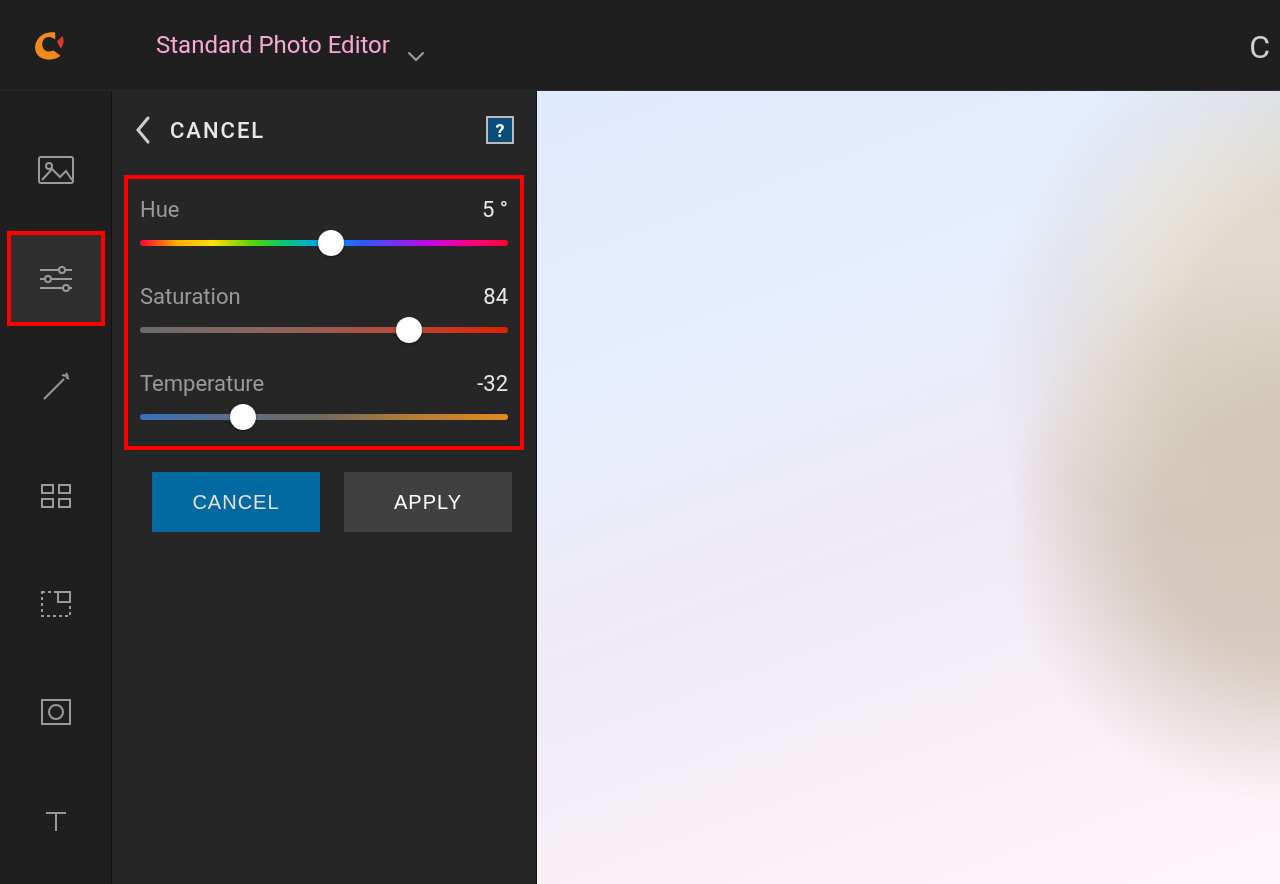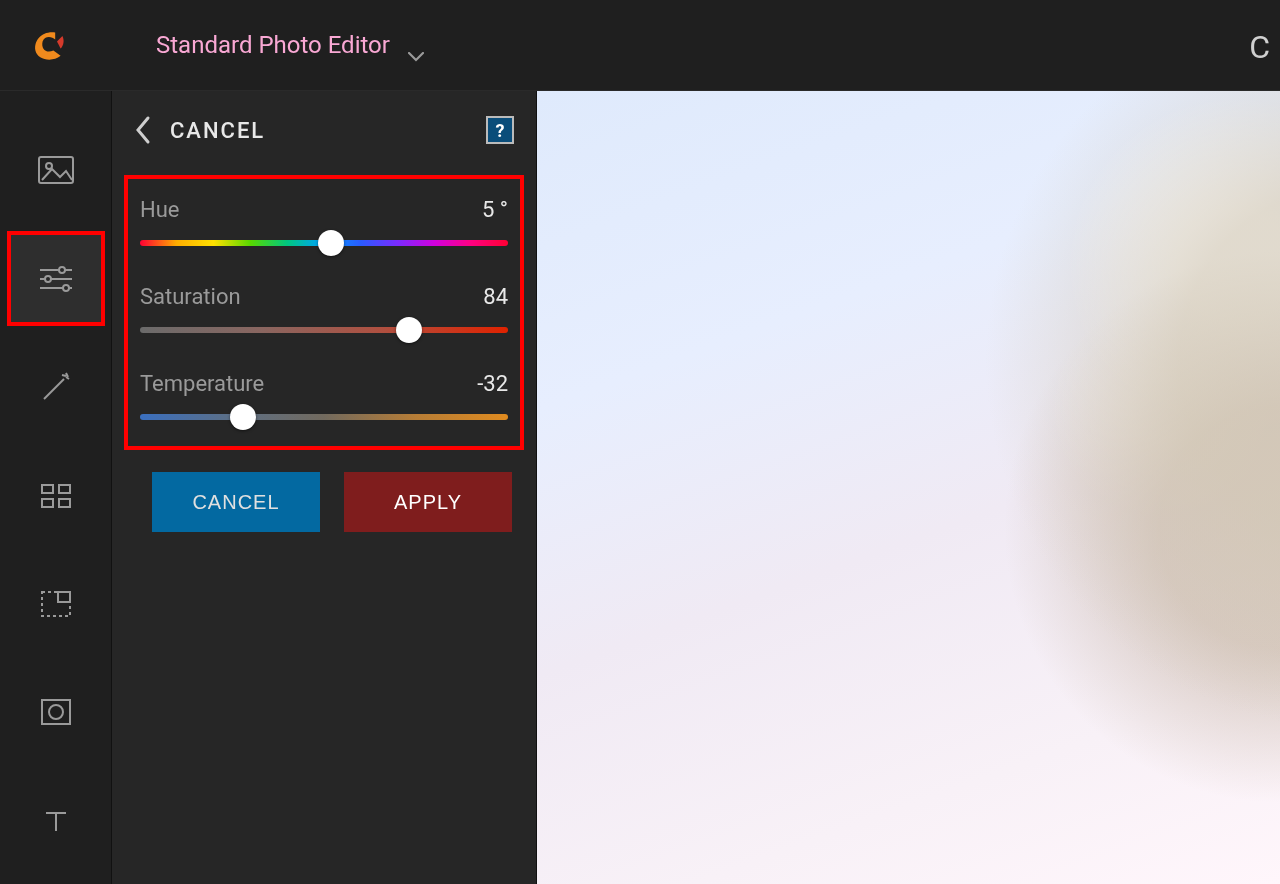--- a/index.html
+++ b/index.html
@@ -182,21 +182,21 @@
   .btn {
     flex: 1;
     height: 60px;
     border: none;
     font-size: 20px;
     font-weight: 500;
     letter-spacing: 1px;
     cursor: pointer;
   }
   .btn-cancel { background: #0369a1; color: #e0e0e0; margin-left: 16px; }
-  .btn-apply  { background: #7f1d1d; color: #fff; }
+  .btn-apply  { background: #404040; color: #fff; }
 
   
   .canvas {
     flex: 1;
     position: relative;
     overflow: hidden;
     background:
       radial-gradient(circle at 110% 34%, rgba(210,200,180,.65) 0 18%, transparent 38%),
       radial-gradient(circle at 100% 55%, rgba(190,170,150,.55) 0 14%, transparent 32%),
       radial-gradient(circle at 94% 22%, rgba(255,255,255,.85) 0 6%, transparent 18%),

